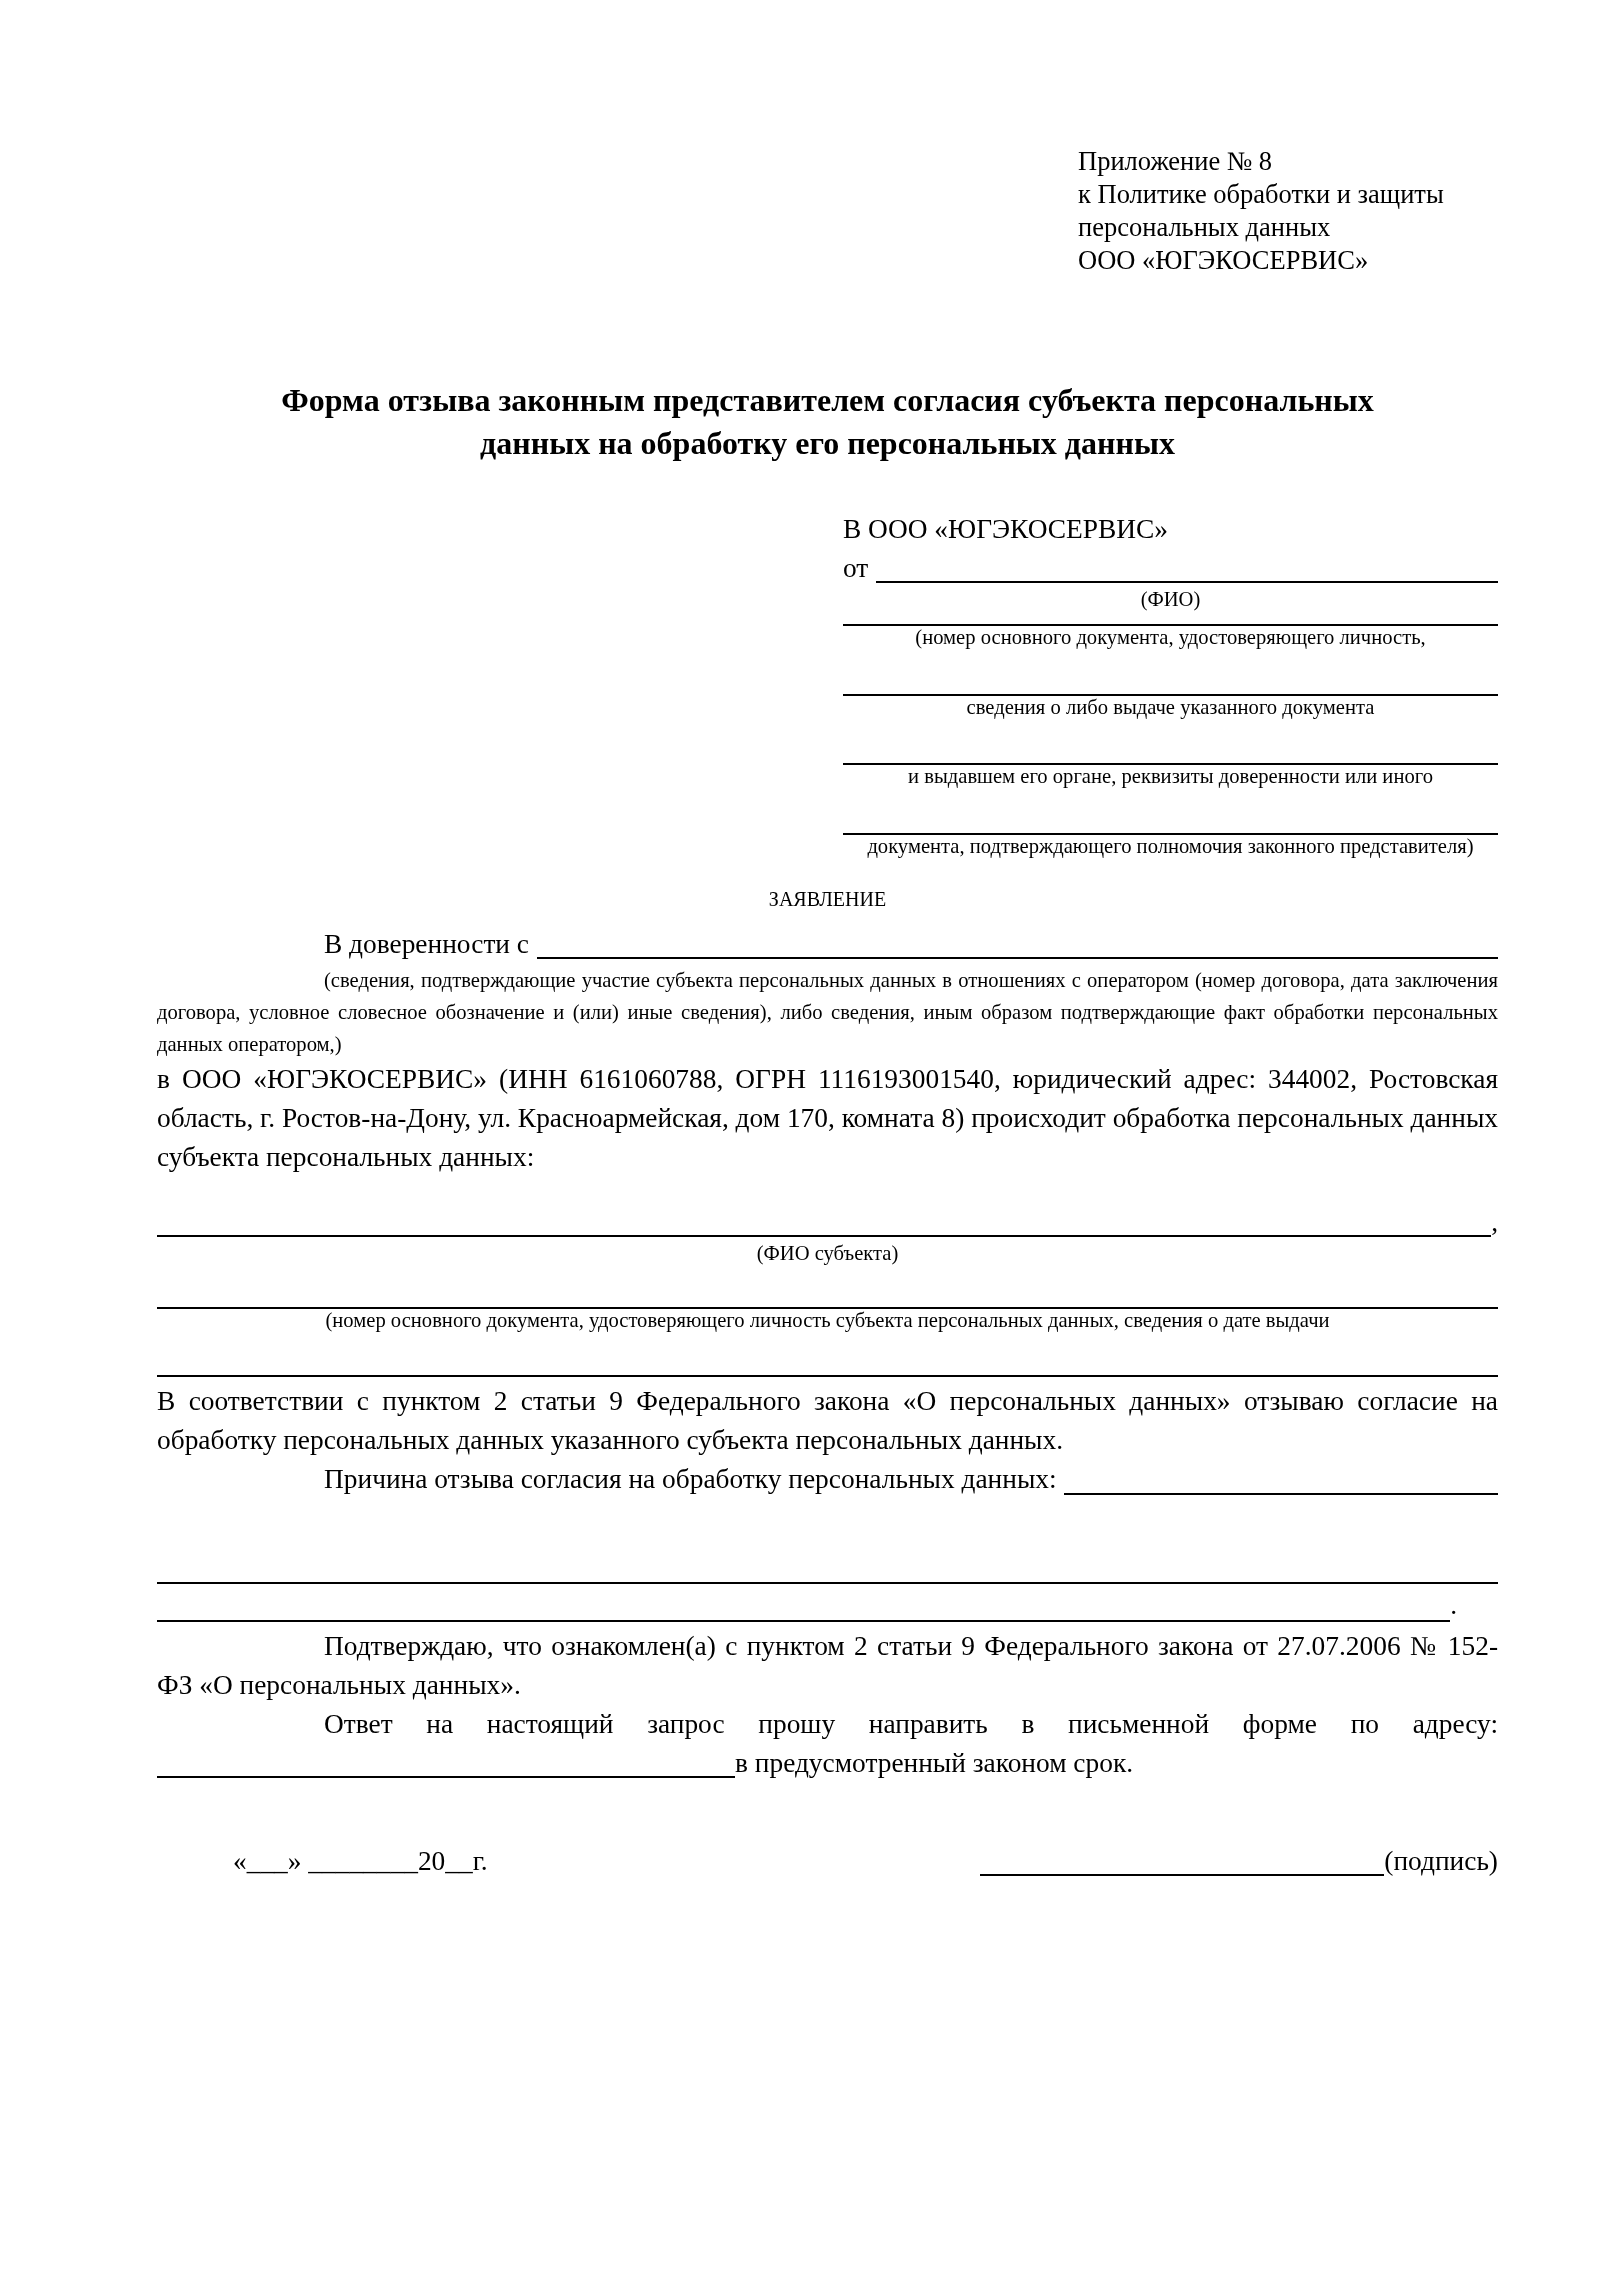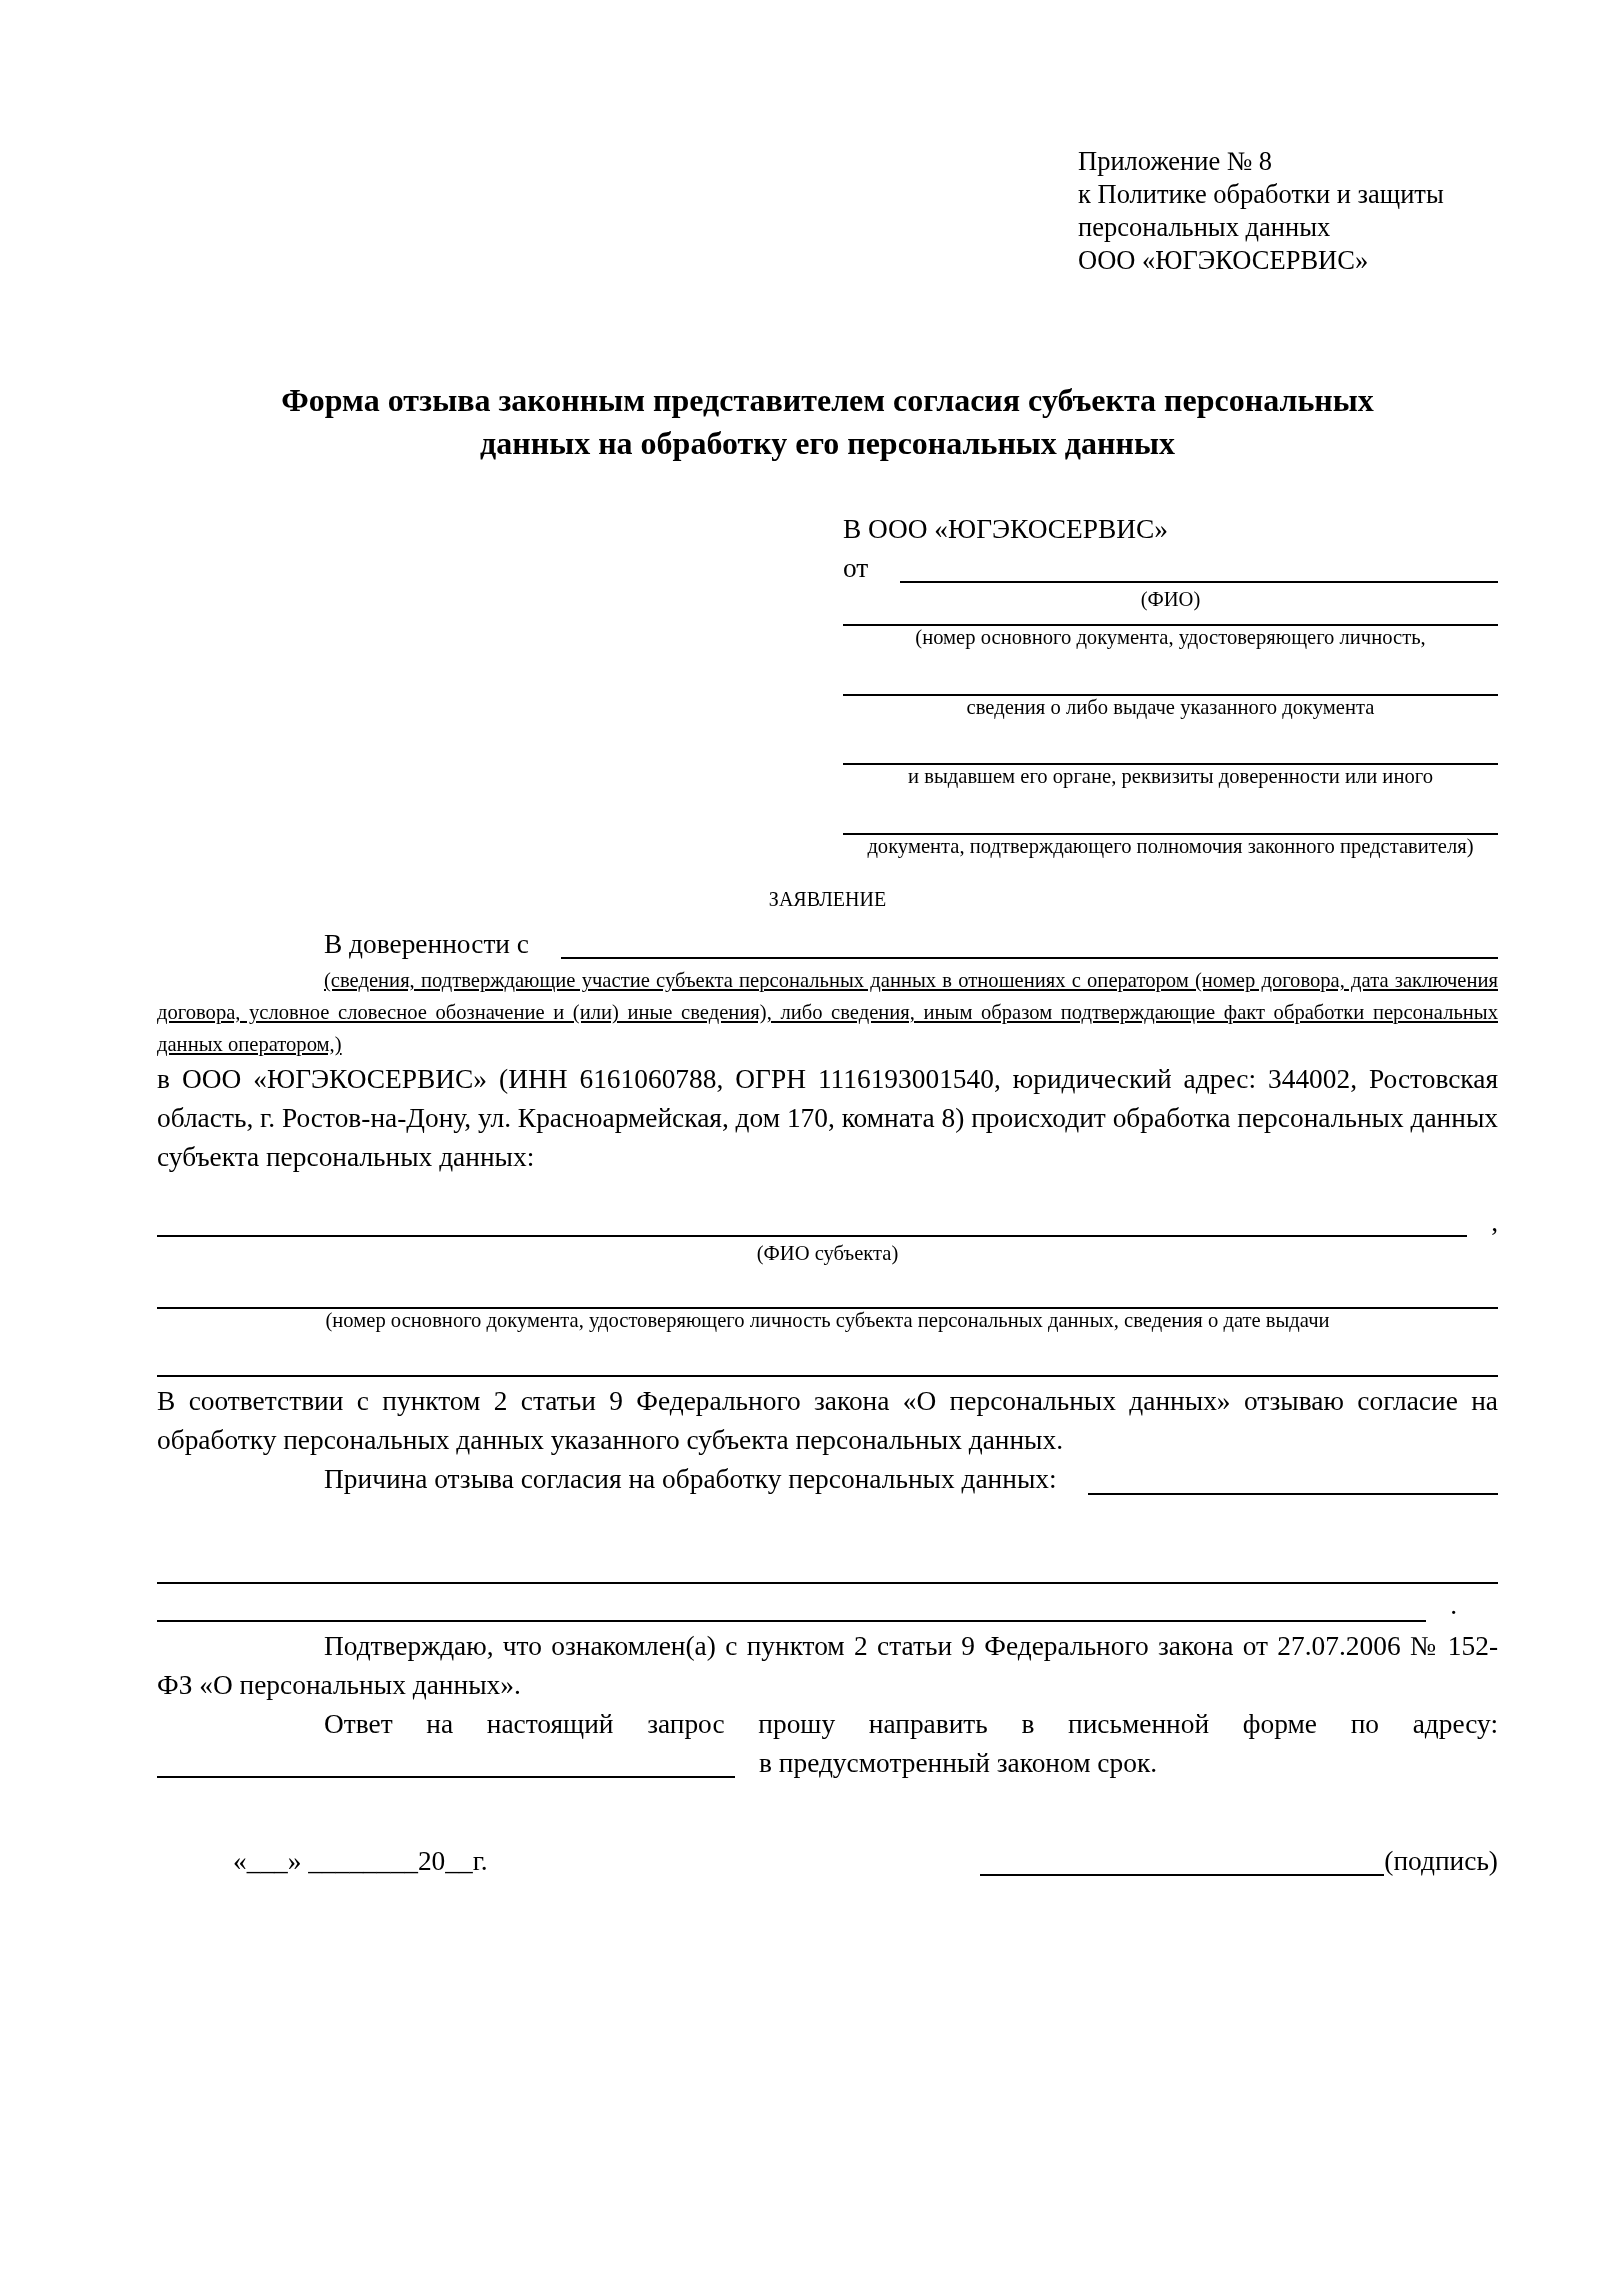--- a/index.html
+++ b/index.html
@@ -21,33 +21,33 @@
     max-width:1098px;
     margin:102px auto 0 auto;
     text-align:center;
     font-weight:bold;
     font-size:32px;
     line-height:43px;
   }
 
   
   .addressee { margin-left:686px; margin-top:45px; font-size:27.4px; line-height:39px; }
-  .fill-row { display:flex; align-items:stretch;gap:24px; }
+  .fill-row { display:flex; align-items:stretch; }
   .fill { flex:1 1 auto; border-bottom:2px solid #000; margin:0 0 4.9px 7.8px; }
   .fill.noleft { margin-left:0; }
   .small-caption { font-size:20.6px; line-height:22.5px; text-align:center; }
   .rule-line { border-bottom:2px solid #000; }
   .h16 { height:13.7px; } .h48 { height:45px; } .h44 { height:43px; } .h62 { height:59px; }
 
   
   .statement-heading { margin-top:23px; text-align:center; font-size:20px; line-height:39px; }
   .intro-row { margin-top:5.9px; padding-left:167px; font-size:27.4px; line-height:39px; }
   .fine-print {
     font-size:20.6px; line-height:32px;
-    text-align:justify; text-indent:167px;text-decoration:underline;
+    text-align:justify; text-indent:167px;
   }
   .body-par { font-size:27.4px; line-height:39px; text-align:justify; }
   .indent { text-indent:167px; }
   .just-all { text-align-last:justify; }
   .mt6 { margin-top:5.9px; }
 
   .subject-row { margin-top:25.5px; font-size:27.4px; line-height:39px; }
   .reason-row { padding-left:167px; font-size:27.4px; line-height:39px; }
   .extra-rule { margin-top:23.5px; }
   .line2-row { font-size:27.4px; line-height:43px; padding-right:41px; }

